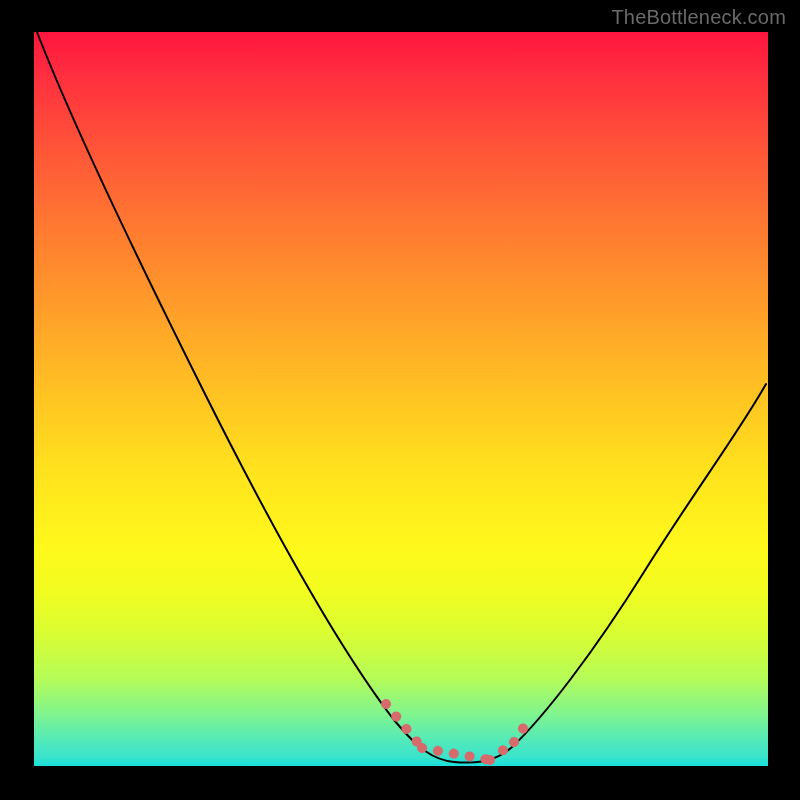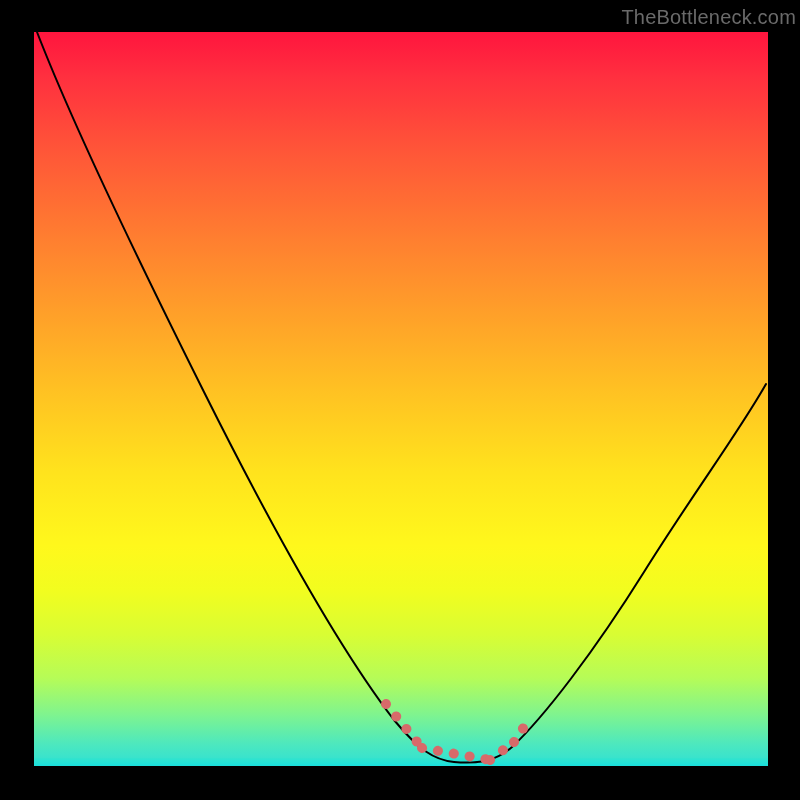--- a/index.html
+++ b/index.html
@@ -2,21 +2,21 @@
 <html><head>
 <meta charset="utf-8">
 <style>
   * { margin: 0; padding: 0; box-sizing: border-box; }
   html, body { width: 800px; height: 800px; overflow: hidden; }
   body { background: #000; position: relative; font-family: Arial, Helvetica, sans-serif; }
 
   .watermark {
     position: absolute;
     top: 6px;
-    right: 4px;
+    right: 14px;
     color: #6a6a6a;
     font-size: 20px;
     letter-spacing: 0.2px;
     z-index: 10;
   }
 
   .plot {
     position: absolute;
     left: 34px;
     top: 32px;

